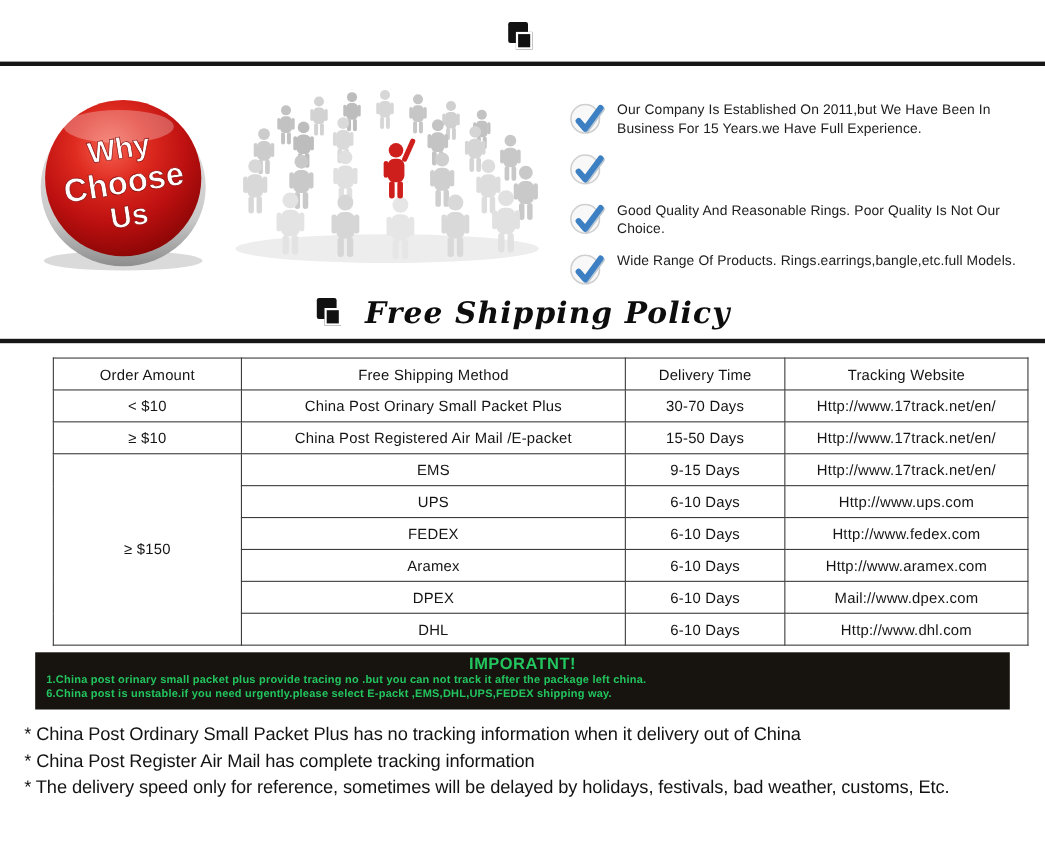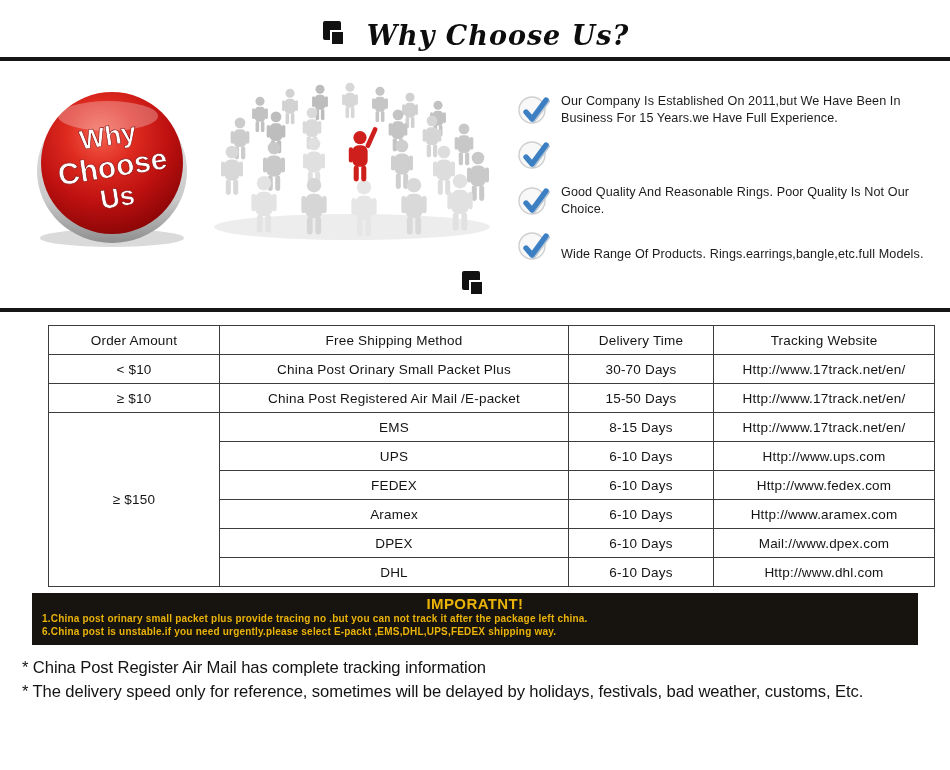--- a/index.html
+++ b/index.html
@@ -14,54 +14,53 @@
                   font-size:27px; color:#0d0d0d; letter-spacing:1px; }
   .pages-icon { position:relative; width:30px; height:30px; flex:0 0 30px; }
   .pages-icon .sq1 { position:absolute; left:2px; top:0; width:18px; height:19px; background:#111; border-radius:2px; }
   .pages-icon .sq2 { position:absolute; left:9px; top:9px; width:15px; height:16px; background:#111; border:2.5px solid #fff; }
 
   
   .why-row { display:flex; align-items:flex-start; padding:14px 6px 0 26px; height:200px; }
   .btn-graphic { flex:0 0 172px; margin-top:8px; }
   .crowd-graphic { flex:0 0 300px; margin-left:4px; margin-top:2px; }
   .bullets { margin-left:14px; padding-top:18px; width:430px; }
-  .bullet { display:flex; align-items:flex-end; gap:9px; margin-bottom:13px; }
+  .bullet { display:flex; align-items:flex-start; gap:9px; margin-bottom:13px; }
   .bullet .txt { font-size:12.6px; line-height:1.32; color:#1c1c1c; width:382px; letter-spacing:.1px; }
   .check-icon { flex:0 0 36px; height:32px; }
 
   
   .table-wrap { margin:13px 32px 0 32px;padding-left:16px; }
   table.shipping { border-collapse:collapse; width:100%; table-layout:fixed; }
   table.shipping th, table.shipping td {
     border:1px solid #3c3c3c; text-align:center; vertical-align:middle;
     font-size:13.5px; color:#141414; font-weight:normal; letter-spacing:.2px;
     height:29px; padding:0 4px; overflow:hidden; white-space:nowrap;
   }
   col.c-amount { width:171px; } col.c-method { width:349px; }
   col.c-delivery { width:145px; } col.c-tracking { width:221px; }
 
   
-  .notice { margin:6px 32px 0 32px; background:#17130e; color:#eab308; padding:2px 10px 7px 10px; }
+  .notice { margin:6px 32px 0 32px; background:#17130e; color:#22c55e; padding:2px 10px 7px 10px; }
   .notice .title { text-align:center; font-weight:bold; font-size:15px; letter-spacing:.4px; }
   .notice .line { font-weight:bold; font-size:10px; line-height:1.3; letter-spacing:.2px; }
 
   
   .footnotes { margin:12px 26px 0 22px; }
   .footnote { font-size:16.6px; line-height:1.32; color:#131313; margin-bottom:2px;
               padding-left:15px; text-indent:-15px; letter-spacing:-0.1px; }
 </style>
 </head>
 <body>
 
 <div class="sec-header first">
   <span class="pages-icon">
       <span class="sq1"></span>
       <span class="sq2"></span>
     </span>
-  <span class="script-title">Why Choose Us?</span>
 </div>
 
 <div class="why-row">
 
   <svg class="btn-graphic" width="172" height="168" viewBox="0 0 172 168">
     <defs>
       <radialGradient id="redg" cx="42%" cy="30%" r="78%">
         <stop offset="0" stop-color="#f46150"></stop>
           <stop offset="0.3" stop-color="#df2b20"></stop>
         <stop offset="0.62" stop-color="#bd1010"></stop>
@@ -166,20 +165,21 @@
       <div class="txt">Wide Range Of Products. Rings.earrings,bangle,etc.full Models.</div>
     </div>
   </div>
 </div>
 
 <div class="sec-header second">
   <span class="pages-icon">
       <span class="sq1"></span>
       <span class="sq2"></span>
     </span>
+  <span class="script-title">Free Shipping Policy</span>
 </div>
 
 <div class="table-wrap">
   <table class="shipping">
     <colgroup>
         <col class="c-amount">
         <col class="c-method">
         <col class="c-delivery">
         <col class="c-tracking">
       </colgroup>
@@ -198,21 +198,21 @@
     </tr>
     <tr>
       <td>≥ $10</td>
       <td>China Post Registered Air Mail /E-packet</td>
       <td>15-50 Days</td>
       <td>Http://www.17track.net/en/</td>
     </tr>
     <tr>
       <td rowspan="6">≥ $150</td>
       <td>EMS</td>
-      <td>8-15 Days</td>
+      <td>9-15 Days</td>
       <td>Http://www.17track.net/en/</td>
     </tr>
     <tr>
       <td>UPS</td>
       <td>6-10 Days</td>
       <td>Http://www.ups.com</td>
     </tr>
     <tr>
       <td>FEDEX</td>
       <td>6-10 Days</td>
@@ -237,15 +237,16 @@
     </table>
 </div>
 
 <div class="notice">
   <div class="title">IMPORATNT!</div>
   <div class="line">1.China post orinary small packet plus provide tracing no .but you can not track it after the package left china.</div>
   <div class="line">6.China post is unstable.if you need urgently.please select E-packt ,EMS,DHL,UPS,FEDEX shipping way.</div>
 </div>
 
 <div class="footnotes">
+  <div class="footnote">* China Post Ordinary Small Packet Plus has no tracking information when it delivery out of China</div>
   <div class="footnote">* China Post Register Air Mail has complete tracking information</div>
   <div class="footnote">* The delivery speed only for reference, sometimes will be delayed by holidays, festivals, bad weather, customs, Etc.</div>
 </div>
 
 </body></html>

